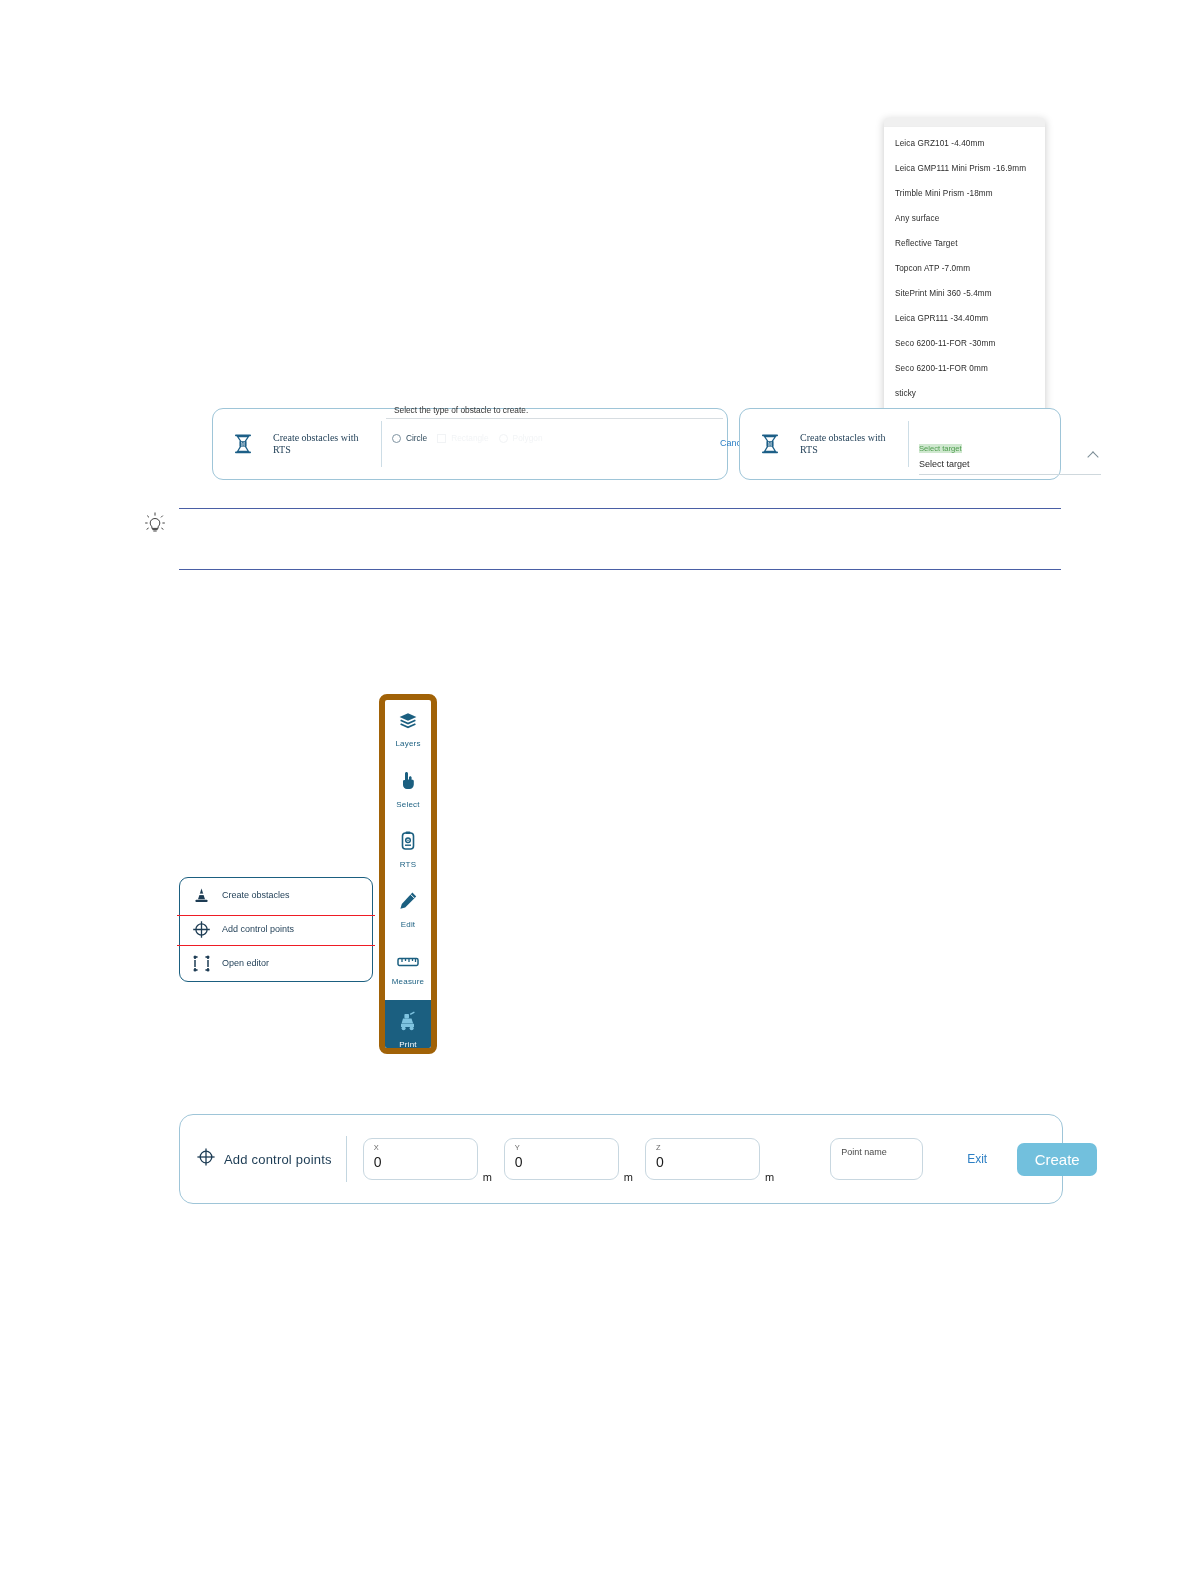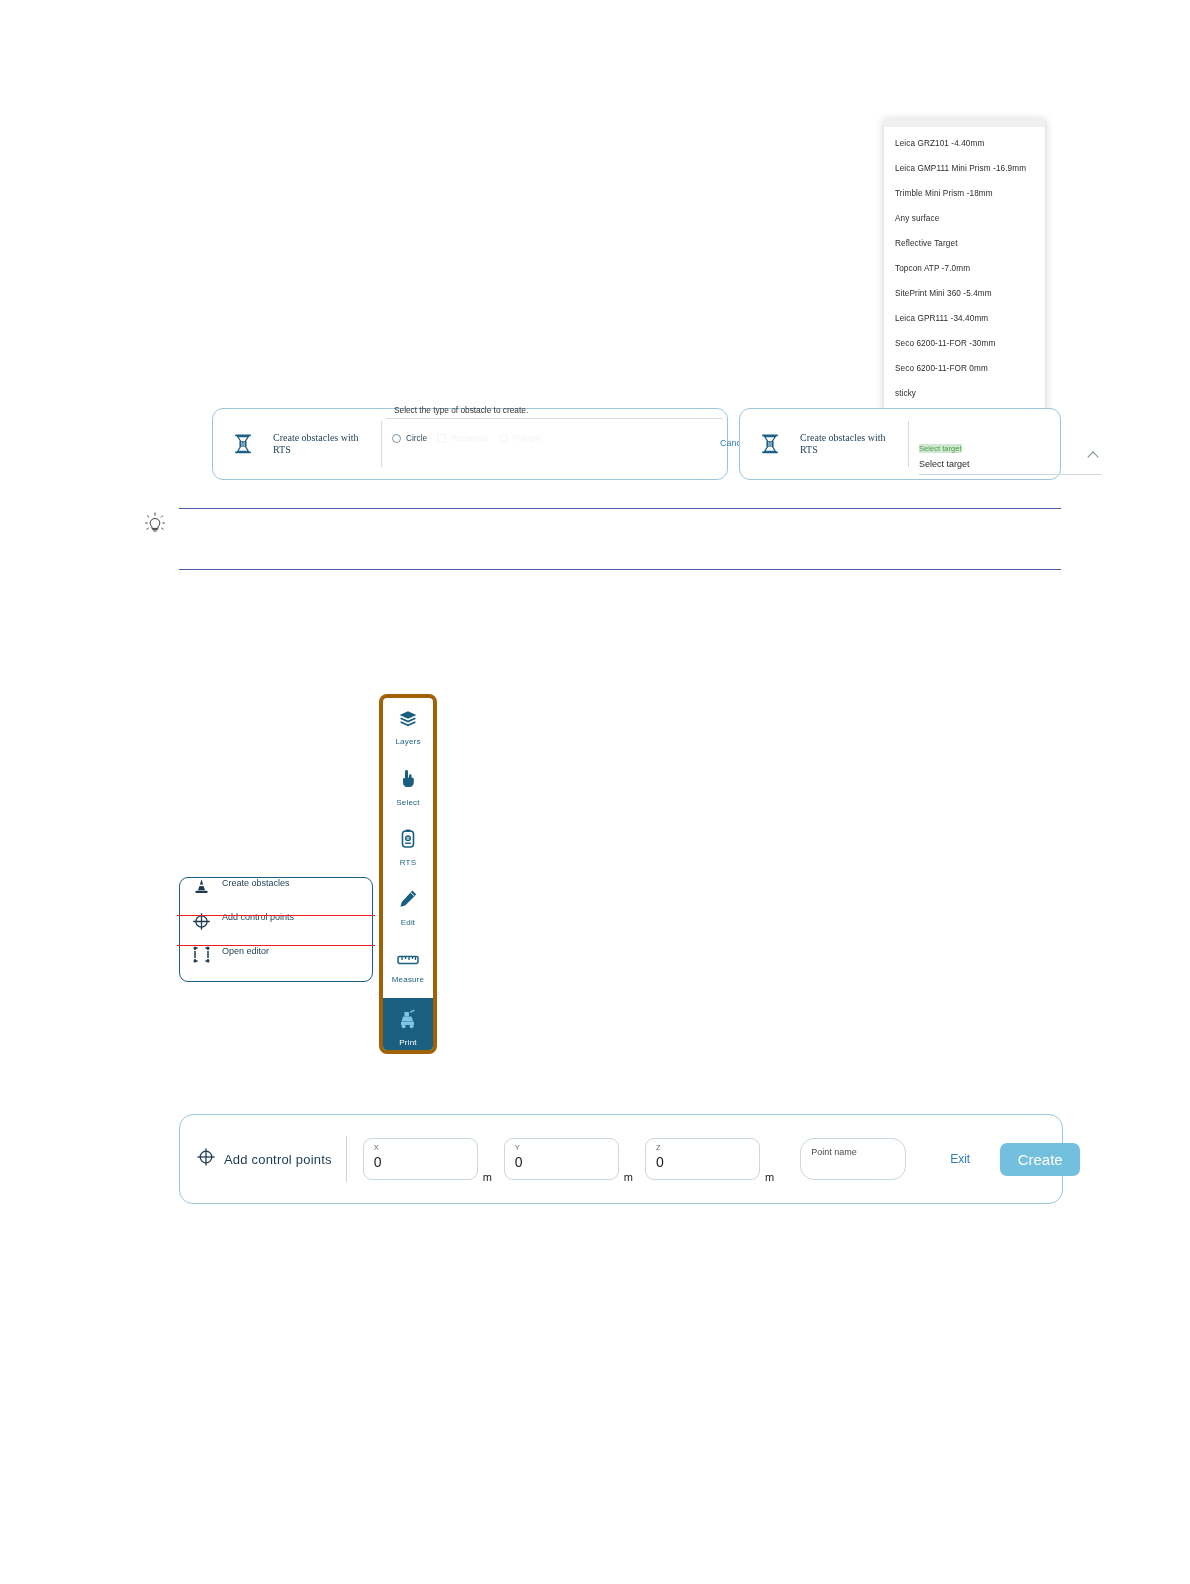--- a/index.html
+++ b/index.html
@@ -221,21 +221,21 @@
     width: 24px;
     height: 26px;
   }
 
   
   #vertical-toolbar {
     left: 379px;
     top: 694px;
     width: 58px;
     height: 360px;
-    border: 4px solid #a16207;
+    border: 6px solid #a16207;
     border-radius: 8px 8px 8px 8px;
     background: #ffffff;
     box-sizing: border-box;
     overflow: hidden;
   }
   .tool-item {
     height: 60px;
     display: flex;
     flex-direction: column;
     align-items: center;
@@ -263,21 +263,21 @@
     height: 105px;
     background: #ffffff;
     border: 1px solid #1b5f80;
     border-radius: 9px;
     box-sizing: border-box;
     overflow: hidden;
   }
   .menu-item {
     height: 34px;
     display: flex;
-    align-items: flex-start;
+    align-items: center;
     box-sizing: border-box;
   }
   .menu-item .micon {
     width: 42px;
     display: flex;
     justify-content: center;
     align-items: center;
     flex: 0 0 auto;
   }
   .menu-item .mlabel {
@@ -358,23 +358,22 @@
     color: #4a4a4a;
   }
   .cp-unit {
     font-size: 11px;
     color: #1a1a1a;
     align-self: flex-end;
     margin: 0 12px 20px 5px;
     flex: 0 0 auto;
   }
   .cp-name-field {
-    width: 106px;
-    margin-left: 14px;
-    border-radius: 14px;
+    width: 93px;
+    margin-left: 44px;
   }
   .cp-exit {
     font-size: 12px;
     color: #2c7fc4;
     margin-left: 44px;
     flex: 0 0 auto;
   }
   .cp-create {
     width: 80px;
     height: 33px;

